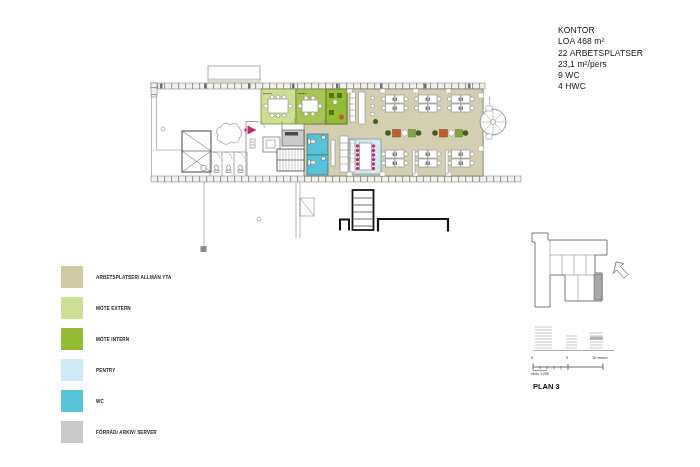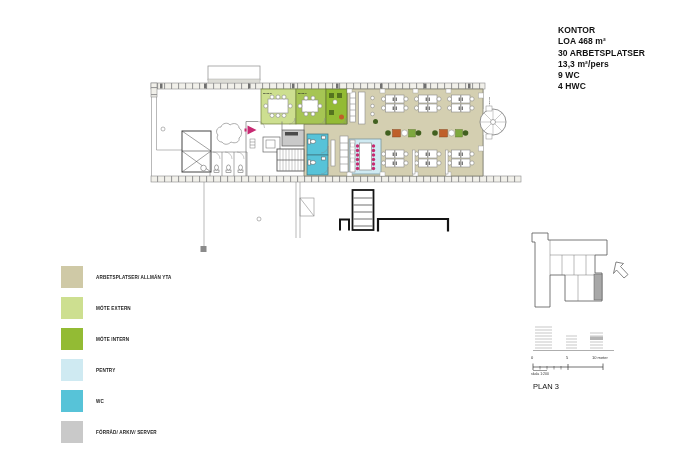--- a/index.html
+++ b/index.html
@@ -1,29 +1,29 @@
 <!DOCTYPE html>
 <html><head>
 <meta charset="utf-8">
 <style>
   html,body{margin:0;padding:0;background:#ffffff;}
   .canvas{position:relative;width:700px;height:467px;background:#fff;overflow:hidden;
           font-family:"Liberation Sans",sans-serif;color:#111;}
   .plan-svg{position:absolute;left:0;top:0;}
   svg text{font-family:"Liberation Sans",sans-serif;fill:#222;}
-  .info{position:absolute;left:558px;top:25px;font-weight:bold;font-size:8.5px;
+  .info{position:absolute;left:558px;top:25px;font-weight:normal;font-size:8.5px;
         line-height:11.3px;letter-spacing:.1px;white-space:nowrap;}
   .legend{position:absolute;left:61px;top:266px;}
   .legend-row{display:flex;align-items:center;height:22px;margin-bottom:9px;}
   .legend-row svg{width:22px;height:22px;flex:0 0 22px;}
   .legend-label{margin-left:13px;font-size:9.2px;font-weight:bold;letter-spacing:.3px;
                 transform:scale(.5);transform-origin:left center;white-space:nowrap;color:#222;}
   .tinytext{position:absolute;font-size:8px;transform:scale(.5);transform-origin:left top;
             white-space:nowrap;color:#333;}
-  .plan3{position:absolute;left:533px;top:382px;font-size:7.5px;font-weight:normal;color:#111;}
+  .plan3{position:absolute;left:533px;top:382px;font-size:7.5px;font-weight:bold;color:#111;}
 </style>
 </head>
 <body>
 
 <div class="canvas">
 
 <svg class="plan-svg" width="700" height="467" viewBox="0 0 700 467">
   <defs>
     <pattern id="hb" width="7" height="6" patternUnits="userSpaceOnUse">
       <rect width="7" height="6" fill="#f1f0ea"></rect>
@@ -388,22 +388,22 @@
     <line x1="547" y1="366" x2="547" y2="369.5" stroke-width="0.5"></line>
     <line x1="554" y1="366" x2="554" y2="369.5" stroke-width="0.5"></line>
     <line x1="561" y1="366" x2="561" y2="369.5" stroke-width="0.5"></line>
     <line x1="533" y1="370.5" x2="547" y2="370.5" stroke-width="0.5"></line>
   </g>
 </svg>
 
 <div class="info">
   <div>KONTOR</div>
   <div>LOA 468 m²</div>
-  <div>30 ARBETSPLATSER</div>
-  <div>13,3 m²/pers</div>
+  <div>22 ARBETSPLATSER</div>
+  <div>23,1 m²/pers</div>
   <div>9 WC</div>
   <div>4 HWC</div>
 </div>
 
 <div class="legend">
   <div class="legend-row">
     <svg viewBox="0 0 22 22">
           <rect width="22" height="22" fill="#cfc9a6"></rect>
         </svg>
     <span class="legend-label">ARBETSPLATSER/ ALLMÄN YTA</span>

